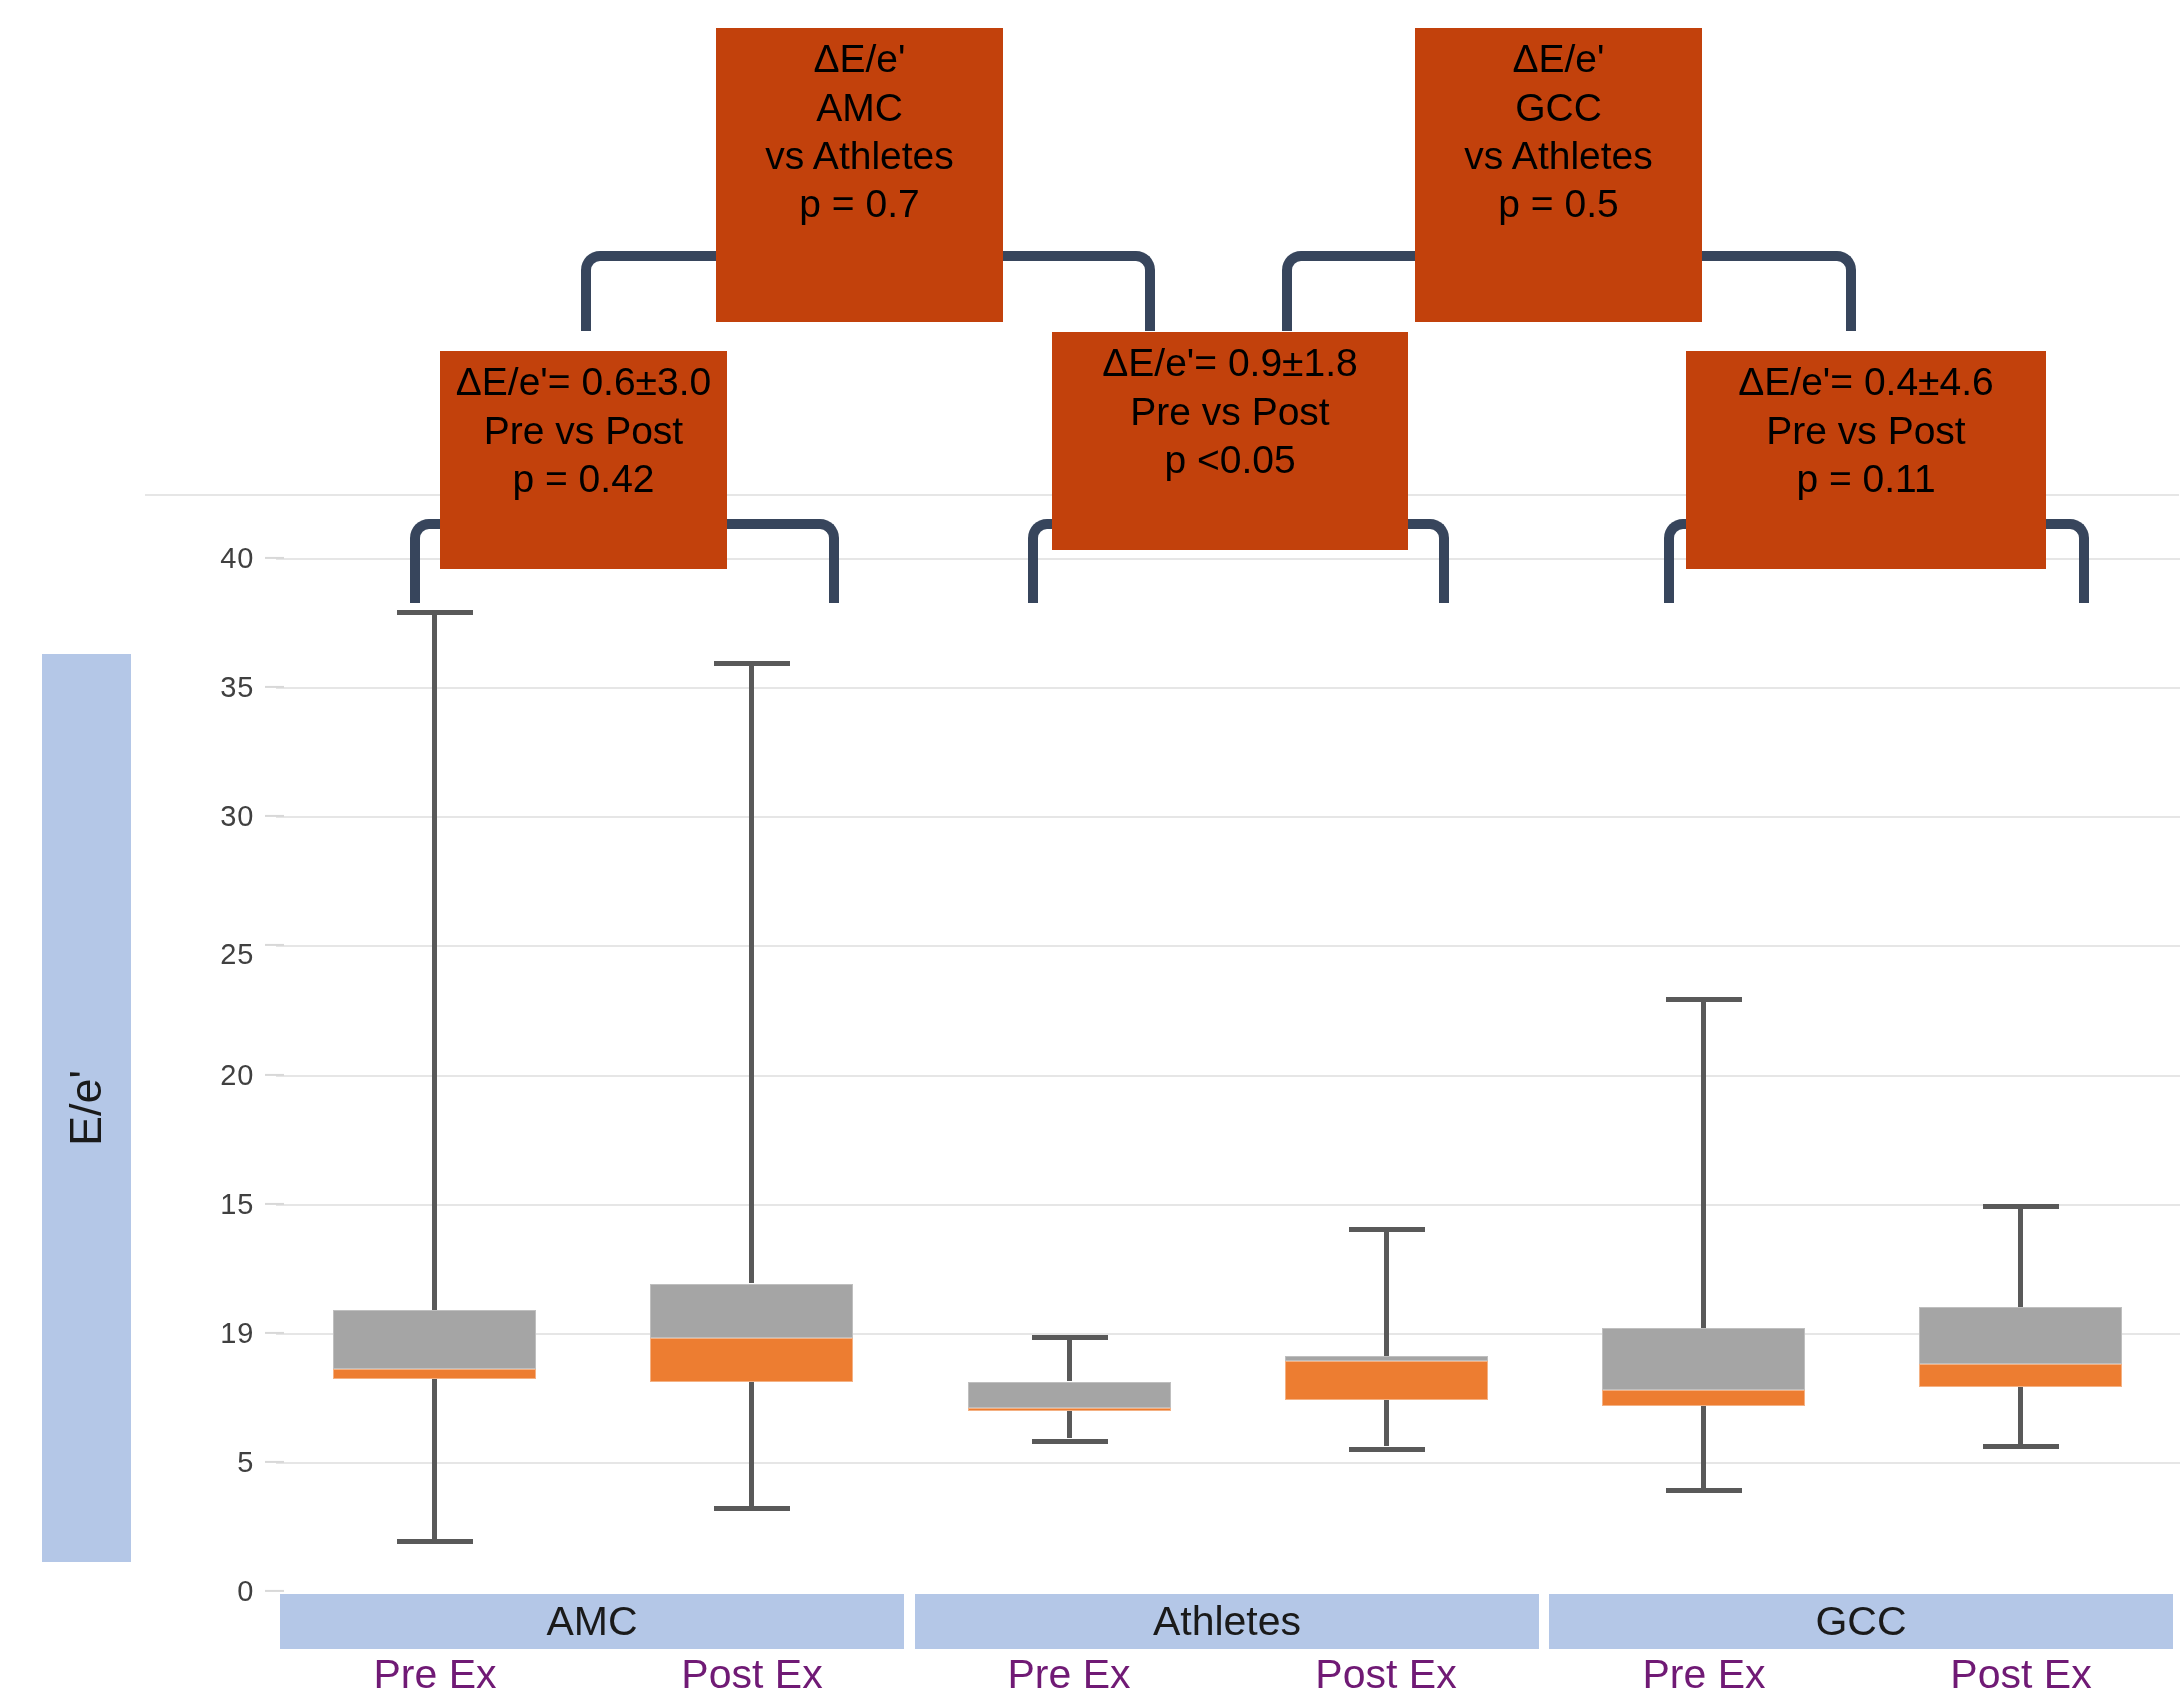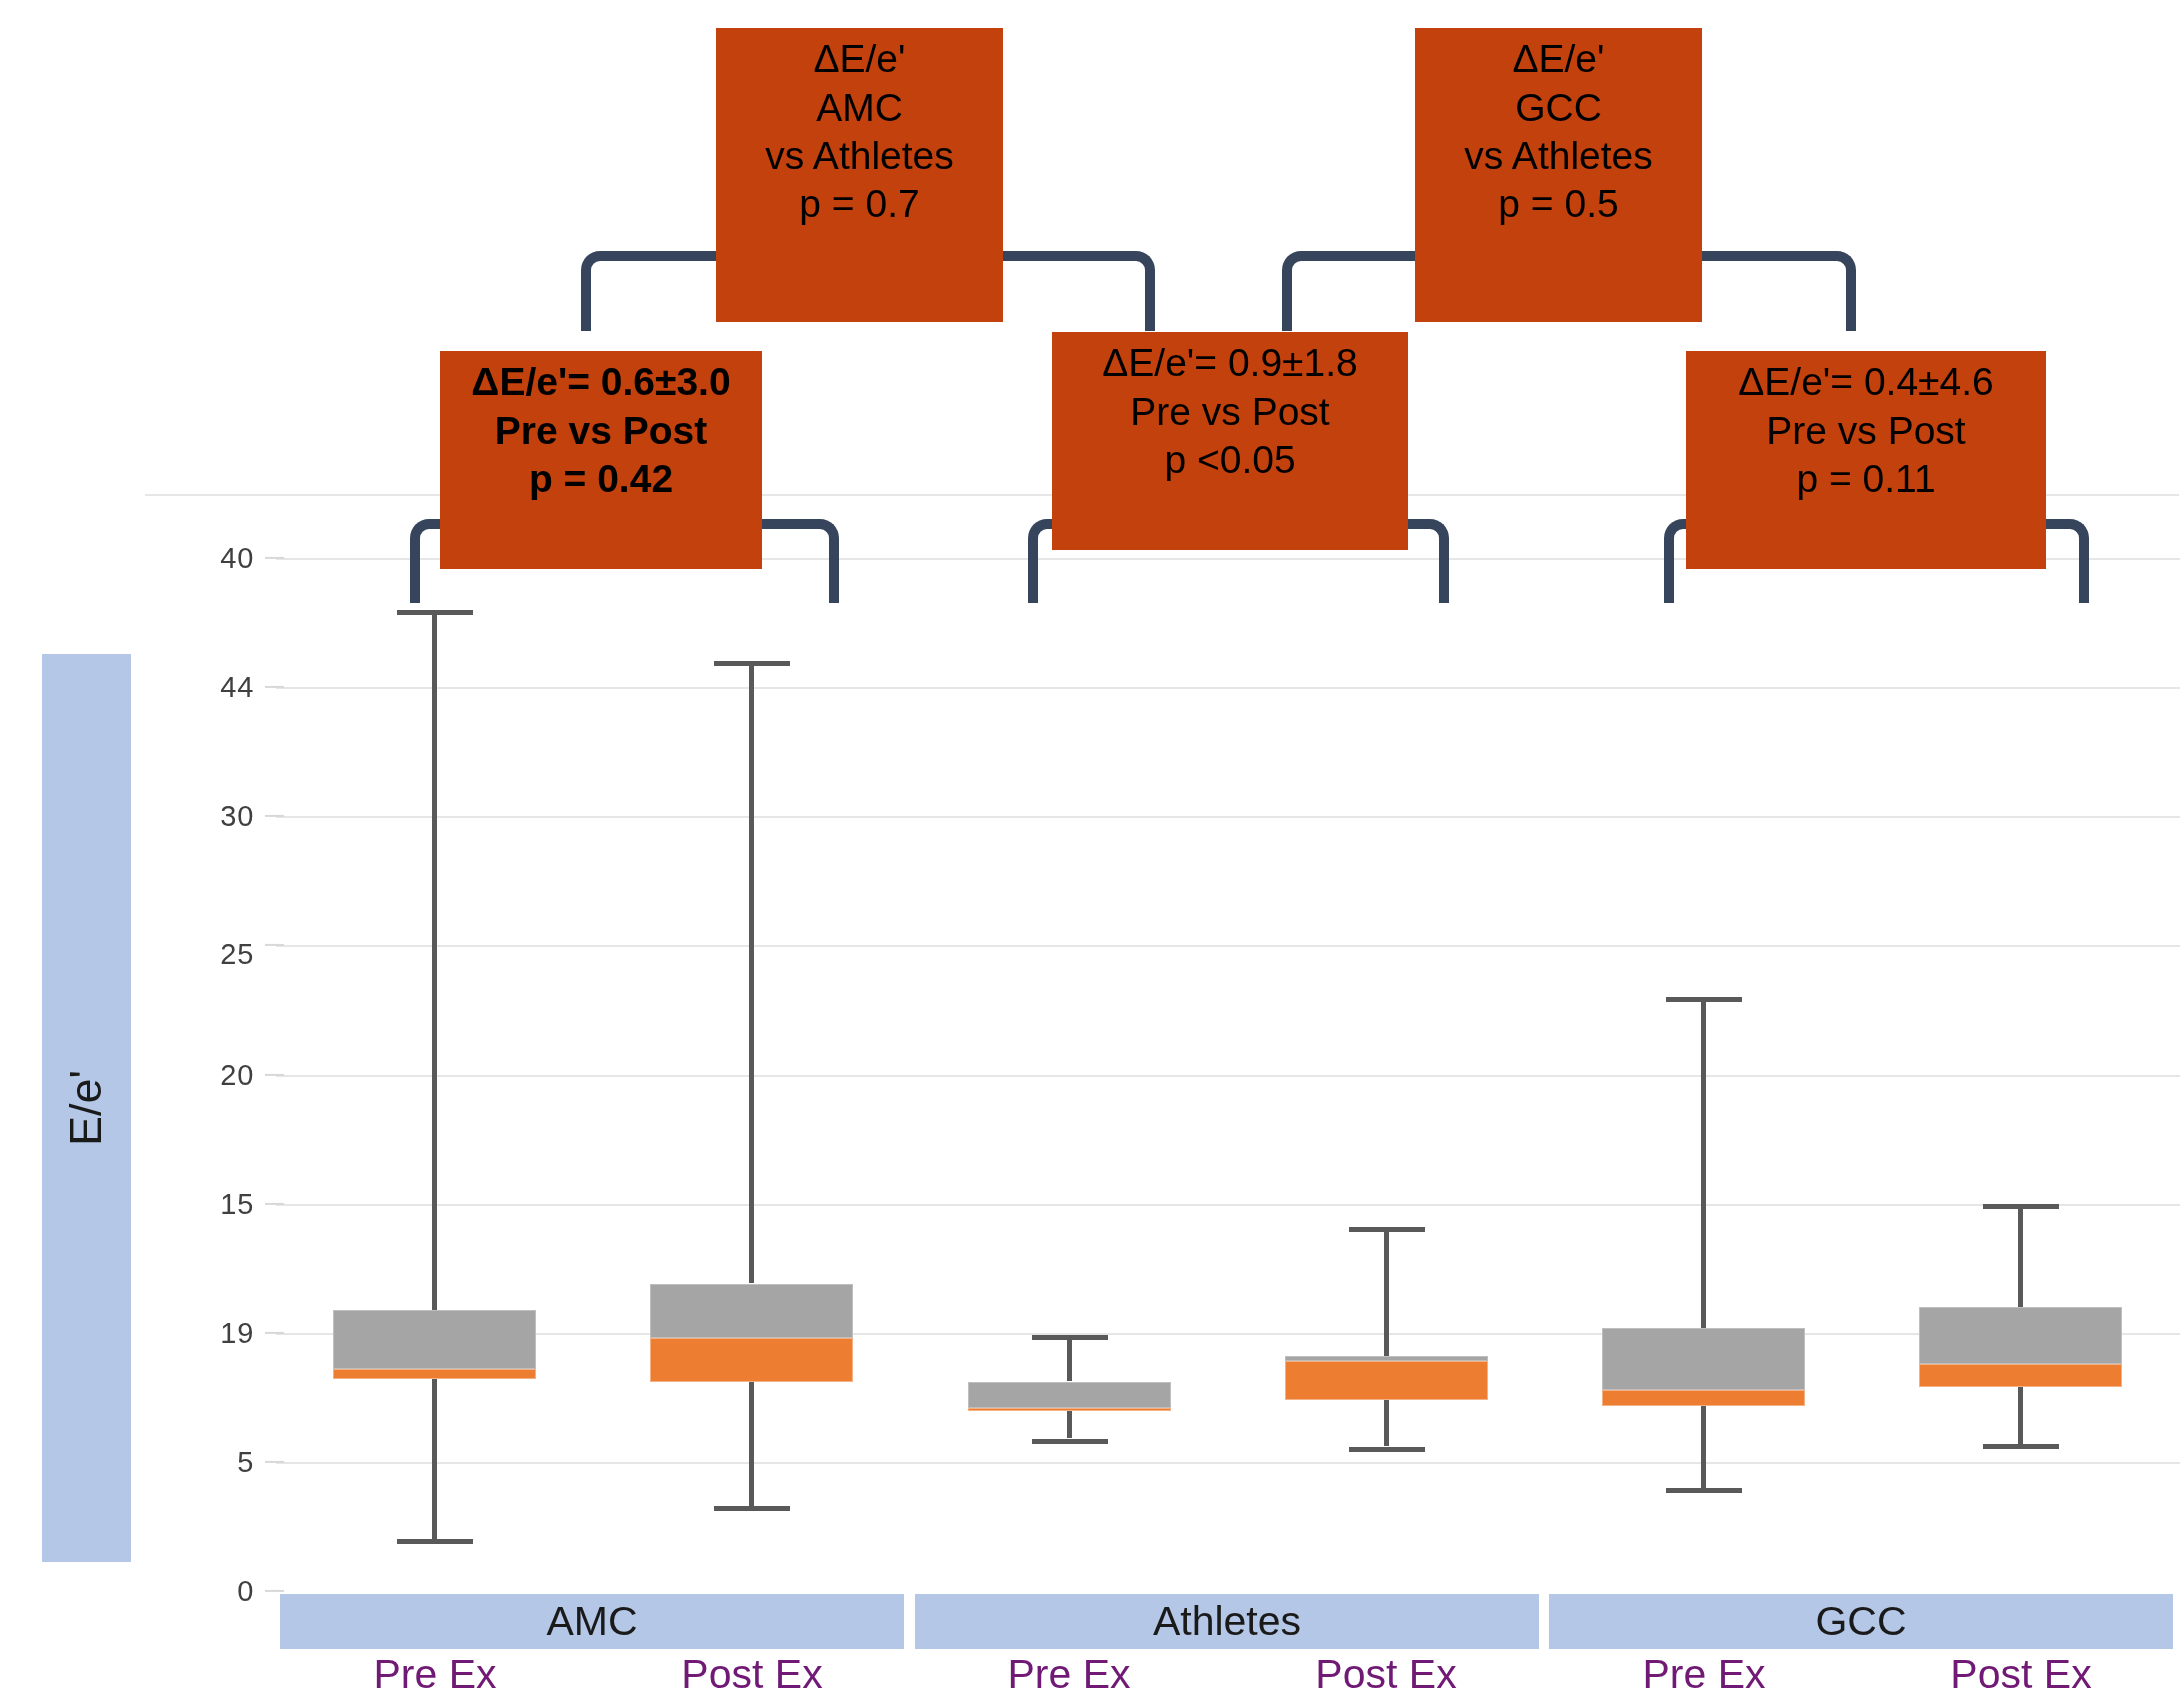--- a/index.html
+++ b/index.html
@@ -176,21 +176,21 @@
 <div id="root">
 
   <div class="axis-top-rule"></div>
 
   <div class="yaxis-title">
     <span>E/e'</span>
   </div>
 
   <div class="ytick-col" id="yticks">
       <div class="ytick" style="top: 0px;">40</div>
-      <div class="ytick" style="top: 129px;">44</div>
+      <div class="ytick" style="top: 129px;">35</div>
       <div class="ytick" style="top: 258px;">30</div>
       <div class="ytick" style="top: 396px;">25</div>
       <div class="ytick" style="top: 517px;">20</div>
       <div class="ytick" style="top: 646px;">15</div>
       <div class="ytick" style="top: 775px;">19</div>
       <div class="ytick" style="top: 904px;">5</div>
       <div class="ytick" style="top: 1033px;">0</div>
     </div>
 
   <div class="plot-area" id="plotarea">
@@ -302,21 +302,21 @@
     <div>p = 0.7</div>
   </div>
 
   <div class="anno" style="left:1415px; top:28px; width:287px; height:294px;">
     <div>ΔE/e'</div>
     <div>GCC</div>
     <div>vs Athletes</div>
     <div>p = 0.5</div>
   </div>
 
-  <div class="anno" style="left:440px; top:351px; width:322px; height:218px;font-weight:bold;">
+  <div class="anno" style="left:440px; top:351px; width:287px; height:218px;">
     <div>ΔE/e'= 0.6±3.0</div>
     <div>Pre vs Post</div>
     <div>p = 0.42</div>
   </div>
 
   <div class="anno" style="left:1052px; top:332px; width:356px; height:218px;">
     <div>ΔE/e'= 0.9±1.8</div>
     <div>Pre vs Post</div>
     <div>p &lt;0.05</div>
   </div>

